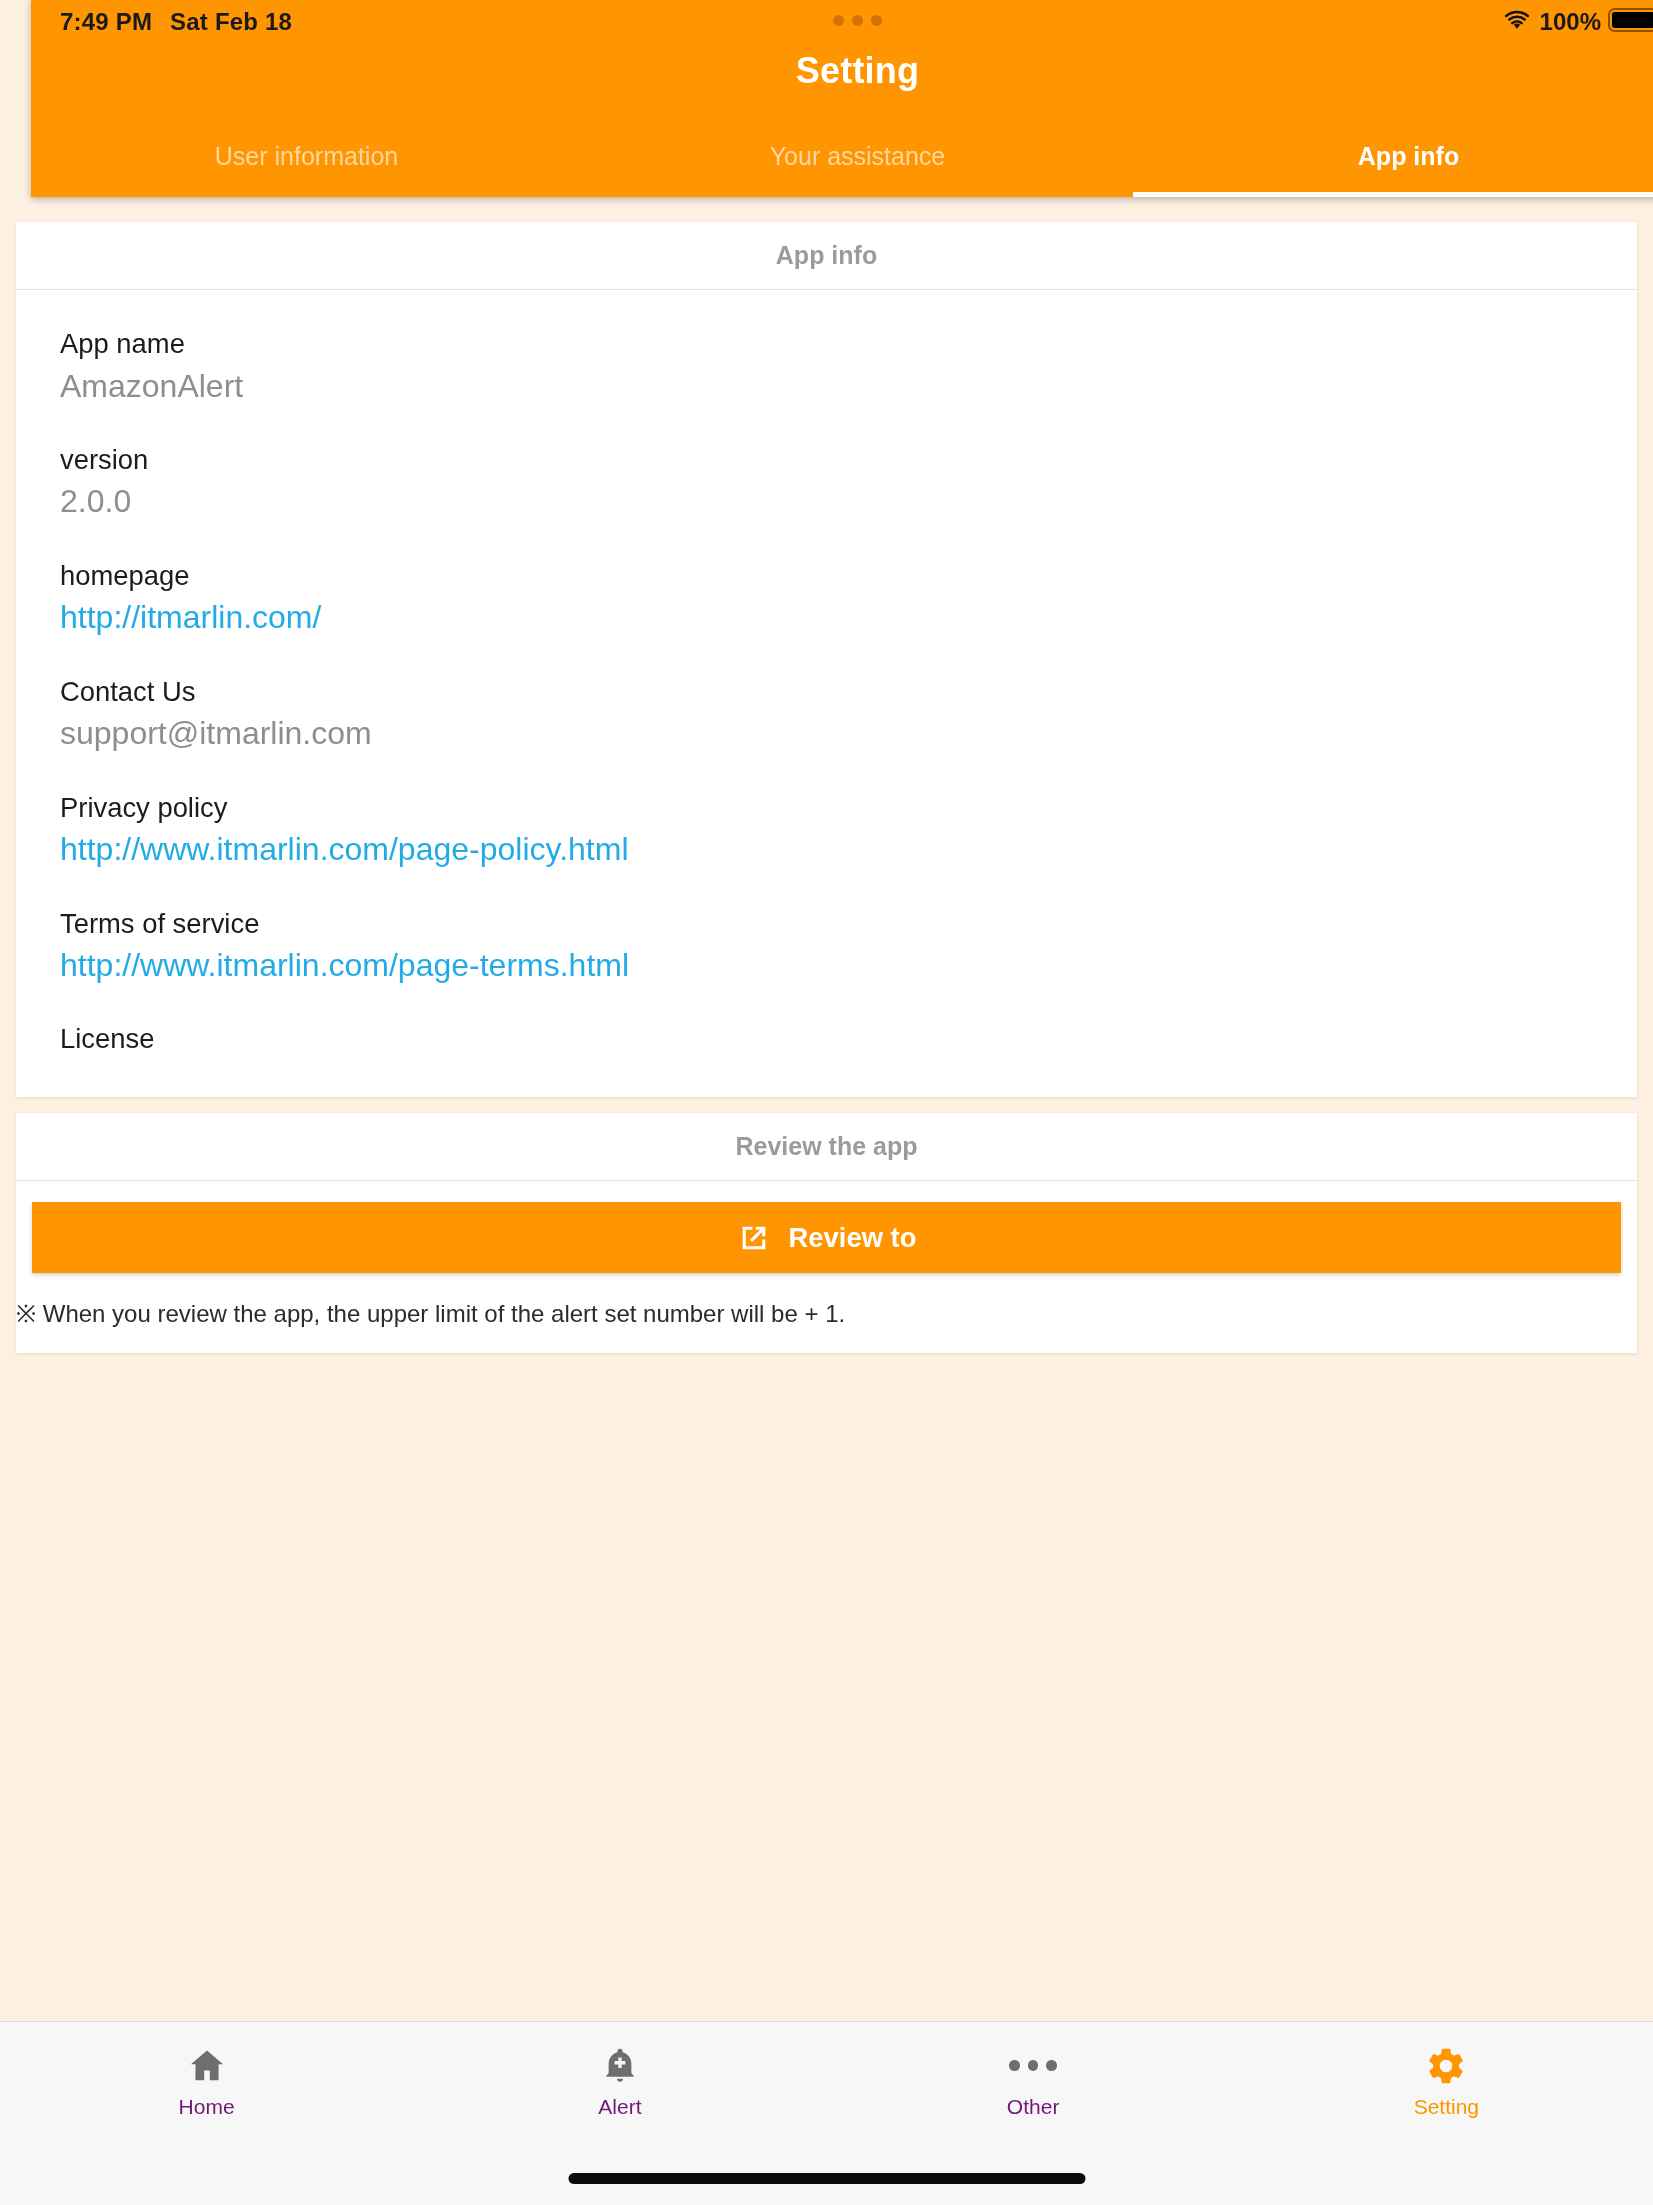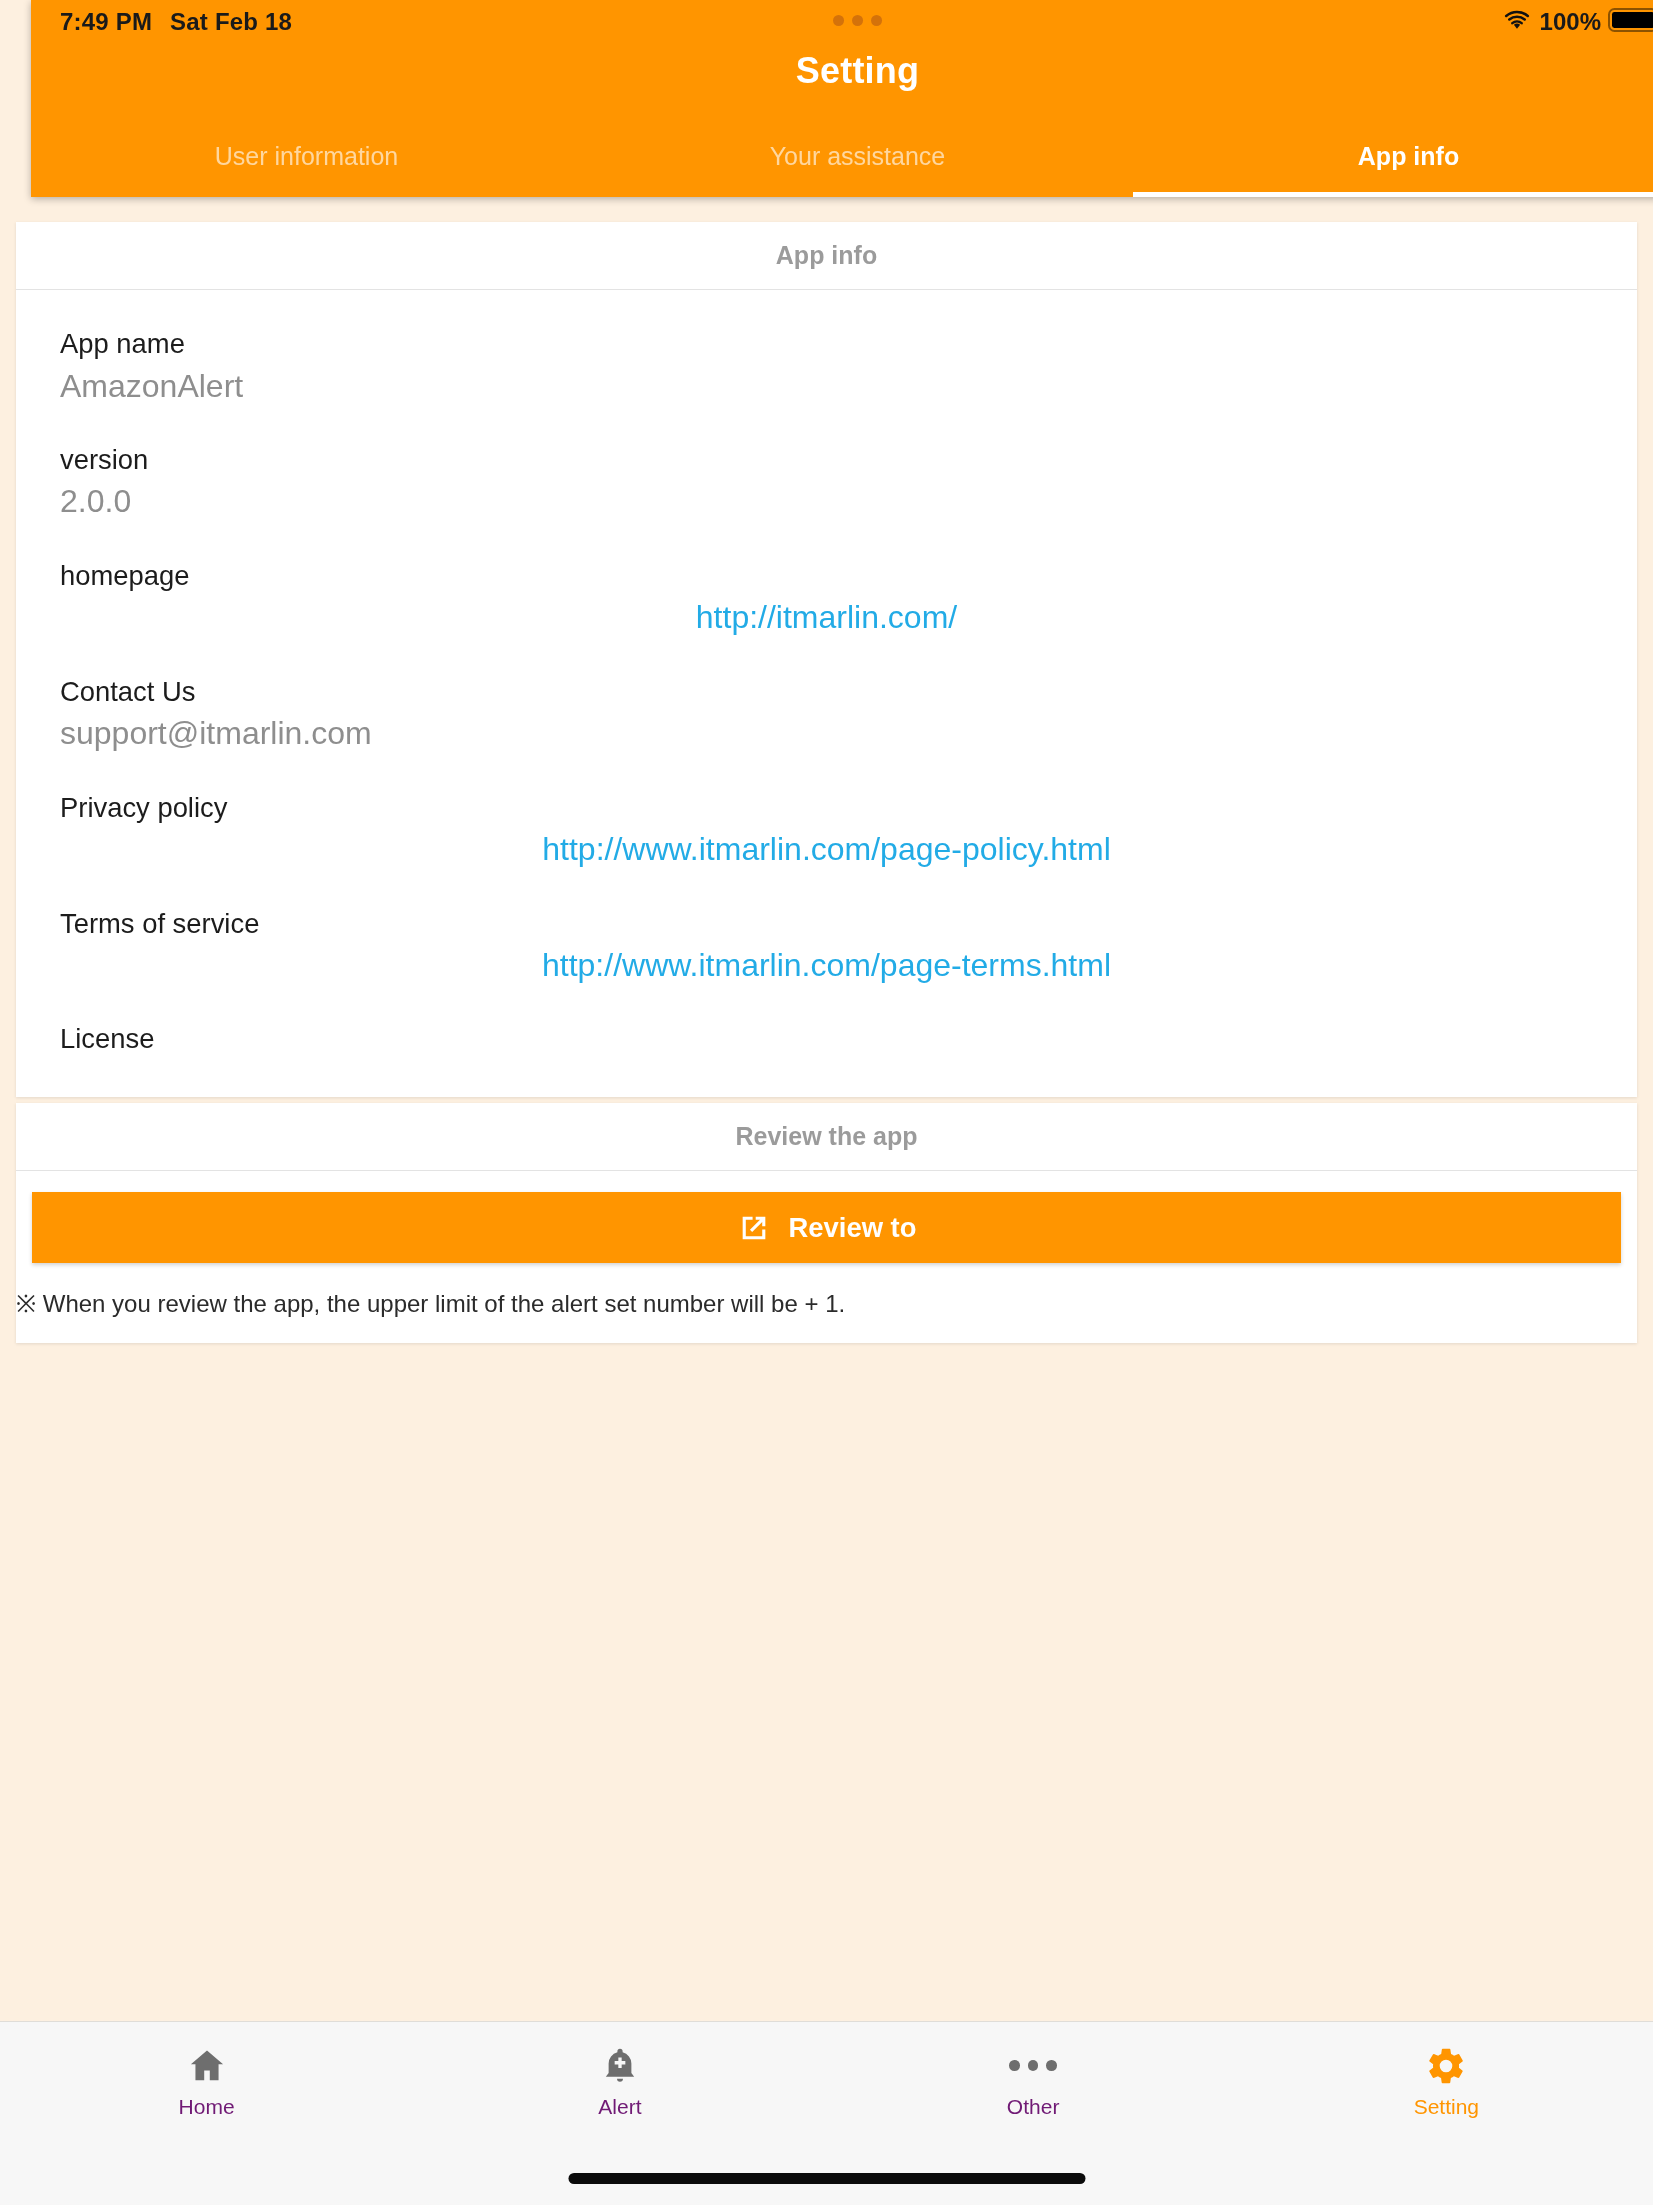--- a/index.html
+++ b/index.html
@@ -76,33 +76,33 @@
   }
 
   
   .content { position:absolute; top:197px; left:0; width:1653px; bottom:184px; background:#FDF0E0; }
 
   .card {
     background:#fff; margin:0 16px;
     box-shadow:0 0.8px 3.2px rgba(0,0,0,0.10);
   }
   .card.first { margin-top:25px; }
-  .card.second { margin-top:6px; }
+  .card.second { margin-top:16px; }
 
   .card-header {
     height:68px; display:flex; align-items:center; justify-content:center;
     color:#9b9b9b; font-size:25px; font-weight:700;
     border-bottom:1.6px solid #e3e3e3;
   }
 
   .rows { padding:19.4px 0 22.6px 0; }
   .row { padding:18px 44px 18px 44px; }
   .row-label { font-size:27.4px; color:#1c1c1c; line-height:1.25; font-weight:400; }
   .row-value { font-size:32px; color:#8e8e8e; line-height:1.3; margin-top:4px; }
-  .row-value.link { color:#22ABE6;text-align:center; }
+  .row-value.link { color:#22ABE6; }
 
   .review-body { padding:21px 0 0 0; }
   .review-btn {
     margin:0 16px; height:71px; background:#FF9500;
     display:flex; align-items:center; justify-content:center; gap:18px;
     box-shadow:0 1.6px 4px rgba(0,0,0,0.18);
   }
   .review-btn .lbl { color:#fff; font-size:27.4px; font-weight:700; }
   .ext-ico { width:34px; height:34px; display:block; }
   .review-note {

